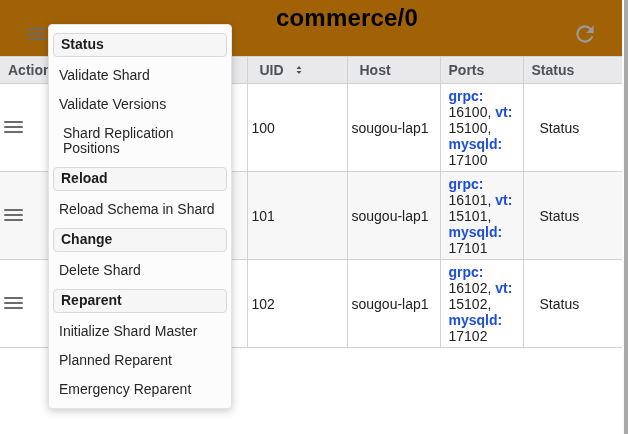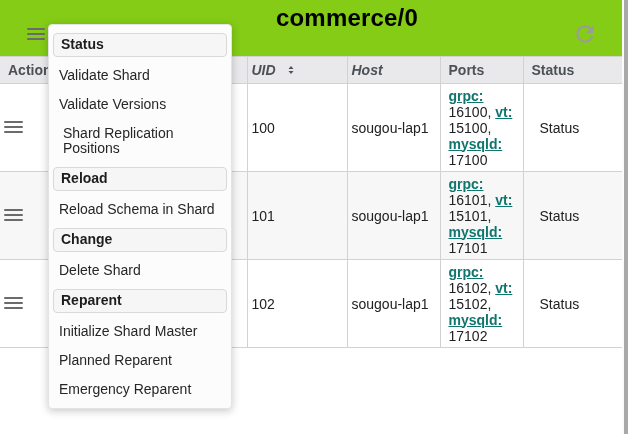--- a/index.html
+++ b/index.html
@@ -3,21 +3,21 @@
 <meta charset="utf-8">
 <style>
   html,body{margin:0;padding:0;}
   body{
     width:628px;height:434px;overflow:hidden;position:relative;
     background:#ffffff;
     font-family:"Liberation Sans", sans-serif;
     color:#212121;
   }
   
-  .header-bar{position:absolute;top:0;left:0;width:628px;height:56px;background:#84cc16;}
+  .header-bar{position:absolute;top:0;left:0;width:628px;height:56px;background:#a16207;}
   .menu-trigger{
     position:absolute;top:28px;left:27px;width:18px;height:14px;cursor:pointer;
   }
   .bars span{display:block;height:2px;background:#6b6b6b;border-radius:1px;margin-bottom:3px;}
   .bars span:last-child{margin-bottom:0;}
   .menu-trigger span{width:18px;}
   .page-title{
     position:absolute;top:4px;left:0;width:628px;box-sizing:border-box;
     padding-left:66px;text-align:center;
     font-size:24px;font-weight:bold;color:#000;letter-spacing:.2px;
@@ -32,39 +32,39 @@
     font-size:14px;
   }
   .shard-table th,.shard-table td{
     border:1px solid #d2d2d2;vertical-align:middle;
     overflow:hidden;
   }
   .shard-table th{
     background:#e9e9eb;color:#4d5156;font-weight:bold;text-align:left;
     height:26px;padding:0 4px 0 8px;font-size:14px;white-space:nowrap;
   }
-  .shard-table th.pad12{padding-left:4px;font-style:italic;}
+  .shard-table th.pad12{padding-left:12px;}
   .shard-table td{height:87px;padding:0 4px 0 8px;line-height:16px;}
   .shard-table td.pad12{padding-left:4px;}
   .shard-table td.pad16{padding-left:16px;}
   .shard-table tbody tr:nth-child(2){background:#f7f7f7;}
   .shard-table col.c-actions{width:247px;}
   .shard-table col.c-uid{width:100px;}
   .shard-table col.c-host{width:93px;}
   .shard-table col.c-ports{width:83px;}
   .shard-table col.c-status{width:99px;}
   .shard-table th, .shard-table td{border-left:none;}
   .shard-table th:first-child, .shard-table td:first-child{border-left:none;}
   .shard-table tr > *:first-child{border-left:none;}
   .shard-table tr > *{border-right:1px solid #d2d2d2;}
   .shard-table tr > *:last-child{border-right:1px solid #d2d2d2;}
   .row-menu{display:inline-block;margin-left:4px;cursor:pointer;}
   .row-menu span{width:19px;}
   .sort-icon{vertical-align:-1px;margin-left:9px;}
-  b.port-label{font-weight:bold;color:#0f766e;text-decoration:underline;}
+  b.port-label{font-weight:bold;color:#1d4ed8;}
   
   .dropdown{
     position:absolute;top:24px;left:48px;width:184px;box-sizing:border-box;
     background:#fcfcfc;border:1px solid #e3e3e3;border-radius:4px;
     box-shadow:0 2px 8px rgba(0,0,0,.22);
     padding:4px 0 4px 0;z-index:10;font-size:14px;
   }
   .menu-header{
     margin:4px 4px;padding:3px 7px 4px 7px;
     background:#f6f6f6;border:1px solid #d9d9d9;border-radius:4px;

